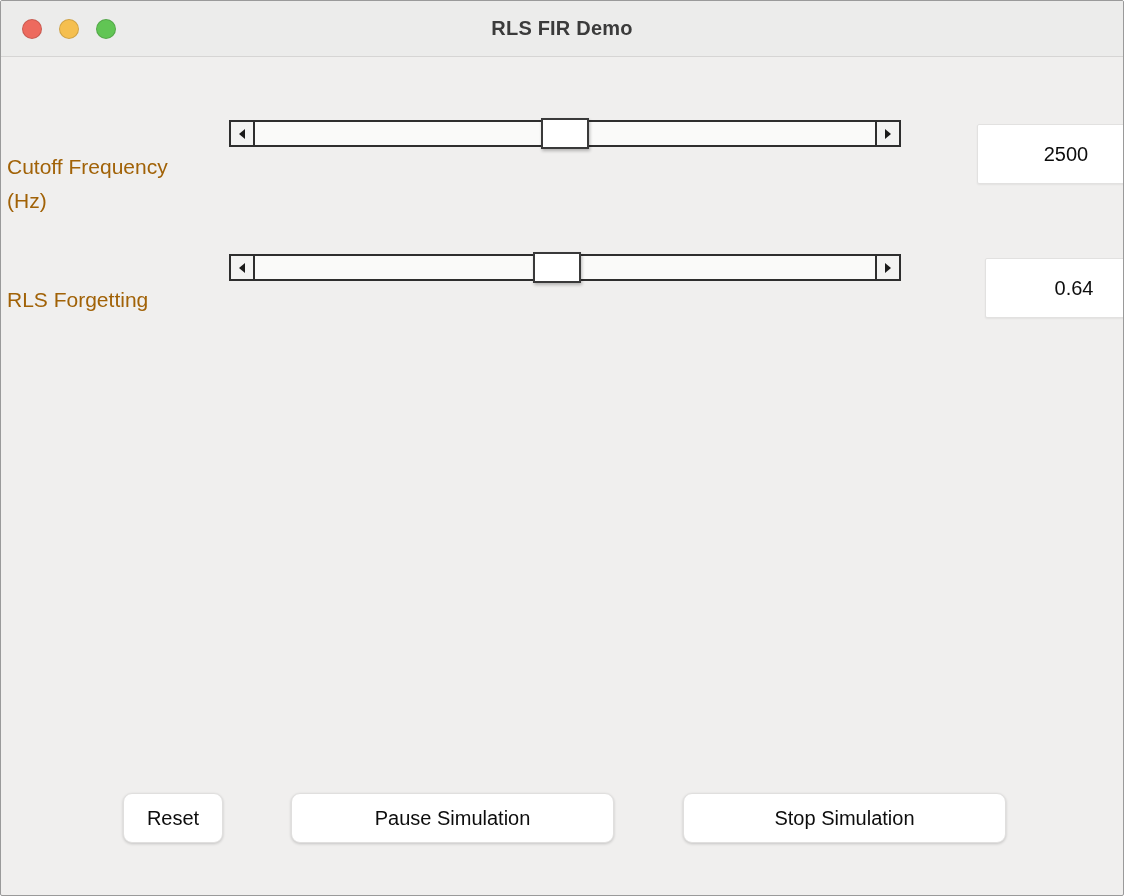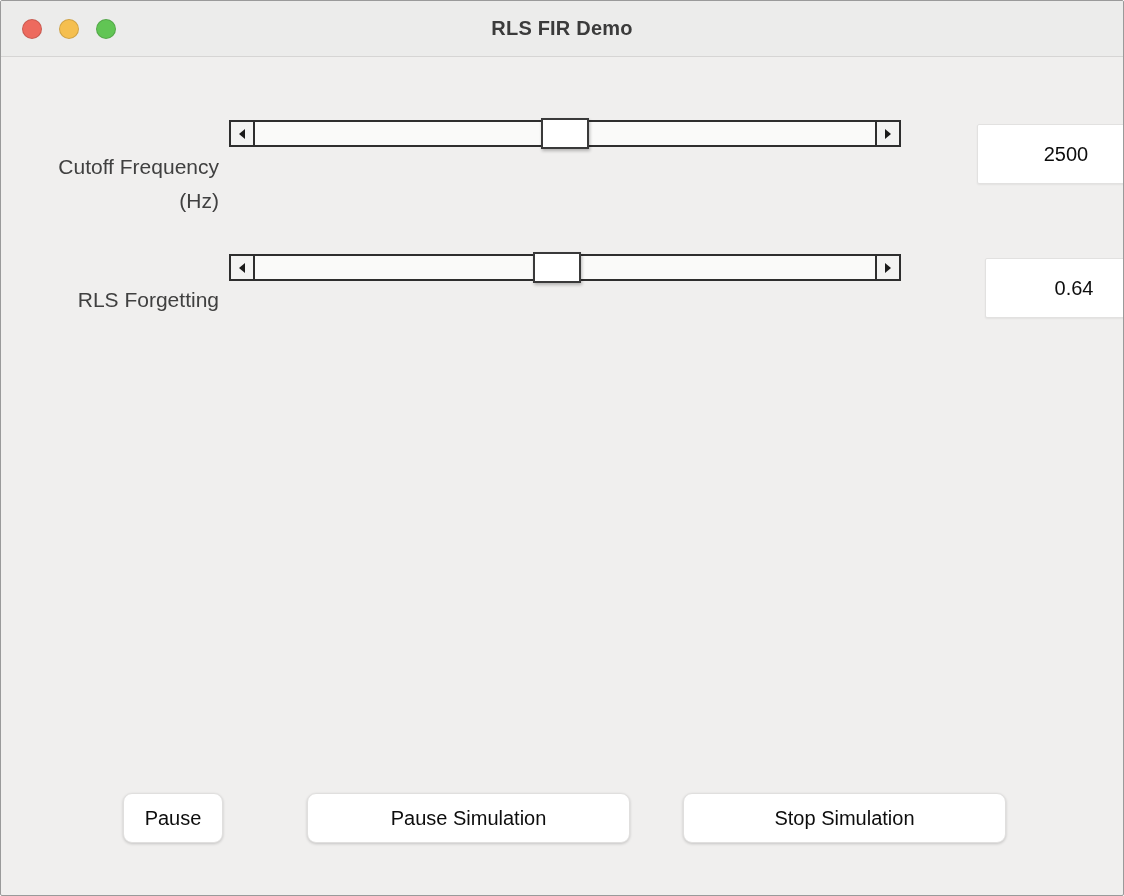--- a/index.html
+++ b/index.html
@@ -48,23 +48,23 @@
   }
   
   .content {
     position: relative;
     width: 100%;
     height: 839px;
   }
   .label {
     position: absolute;
     width: 212px;
-    text-align: right;
+    text-align: left;
     font-size: 21px;
-    color: #404040;
+    color: #a16207;
     line-height: 34px;
   }
   .label-1 { left: 6px; top: 93px; }
   .label-2 { left: 6px; top: 226px; }
   
   .slider {
     position: absolute;
     left: 228px;
     width: 672px;
     height: 27px;
@@ -134,21 +134,21 @@
     border-radius: 9px;
     box-shadow: 0 1px 3px rgba(0,0,0,0.18);
     display: flex;
     align-items: center;
     justify-content: center;
     font-size: 20px;
     color: #0d0d0d;
     cursor: default;
   }
   .btn-reset { left: 122px; width: 100px; }
-  .btn-pause { left: 306px; width: 323px; }
+  .btn-pause { left: 290px; width: 323px; }
   .btn-stop  { left: 682px; width: 323px; }
 </style>
 </head>
 <body>
 
 <div class="window">
 
   <div class="titlebar">
     <div class="traffic-lights">
       <span class="light" style="background: rgb(237, 106, 94);"></span>
@@ -186,18 +186,18 @@
         <span class="tri tri-left"></span>
       </div>
       <div class="thumb" style="left: 45.2%;"></div>
       <div class="arrow-btn arrow-right">
         <span class="tri tri-right"></span>
       </div>
     </div>
 
     <div class="value-box value-2">0.64</div>
 
-    <div class="btn btn-reset">Pause</div>
+    <div class="btn btn-reset">Reset</div>
     <div class="btn btn-pause">Pause Simulation</div>
     <div class="btn btn-stop">Stop Simulation</div>
 
   </div>
 </div>
 
 </body></html>

